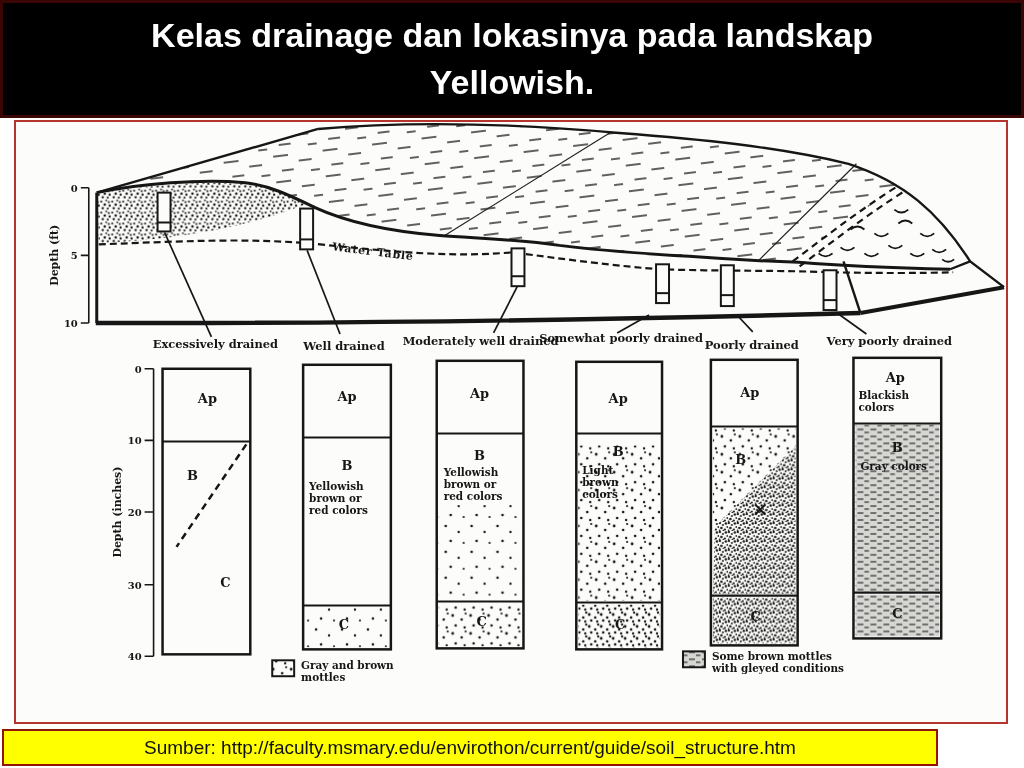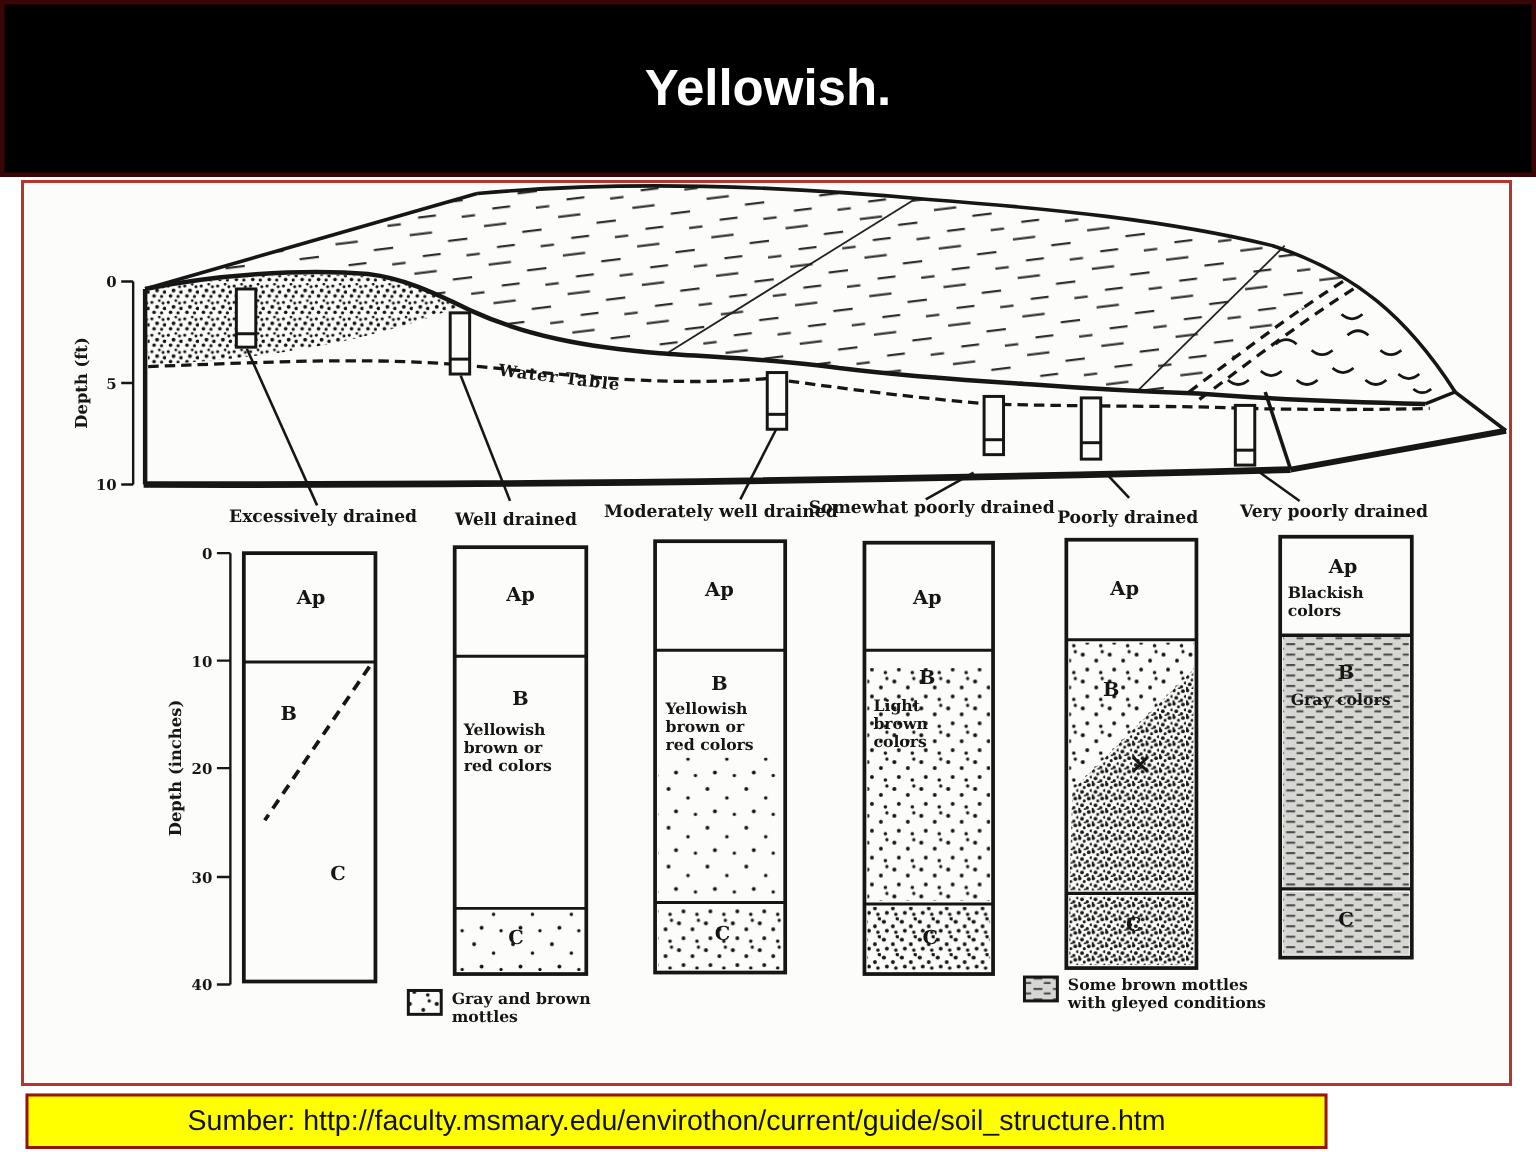--- a/index.html
+++ b/index.html
@@ -20,37 +20,38 @@
   .titlebar .line{
     color:var(--title_color);font-weight:bold;font-size:34px;line-height:47px;
     text-align:center;letter-spacing:0px;font-family:"Liberation Sans",sans-serif;
   }
   .figurebox{
     position:absolute;left:14px;top:120px;width:994px;height:604px;
     background:var(--content_bg);border:2px solid var(--content_border);
   }
   .figurebox svg{display:block;width:100%;height:100%;}
   .sourcebar{
-    position:absolute;left:17px;top:729px;width:868px;height:37px;
+    position:absolute;left:2px;top:729px;width:936px;height:37px;
     background:var(--footer_bg);border:2px solid var(--footer_border);
     display:flex;align-items:center;justify-content:center;
   }
   .sourcebar span{color:var(--footer_text);font-size:19px;font-family:"Liberation Sans",sans-serif;}
   
   text{font-family:"DejaVu Serif",serif;font-weight:bold;fill:var(--ink);}
   .t13{font-size:13px;} .t115{font-size:11.5px;} .t105{font-size:10.5px;}
   .t10{font-size:10px;} .t11{font-size:11px;}
   .wt{font-size:11px;letter-spacing:.8px;}
 </style>
 </head>
 <body>
 
 <div class="page">
 
   <div class="titlebar">
+    <div class="line">Kelas drainage dan lokasinya pada landskap</div>
     <div class="line">Yellowish.</div>
   </div>
 
   <div class="figurebox">
   <svg viewBox="15 120 993 603" preserveAspectRatio="none">
     <defs>
       <pattern id="stipple" width="11" height="11" patternUnits="userSpaceOnUse">
         <g fill="#141414">
           <circle cx="1.5" cy="2" r="1.1"></circle>
               <circle cx="5" cy="5" r="1.3"></circle>

